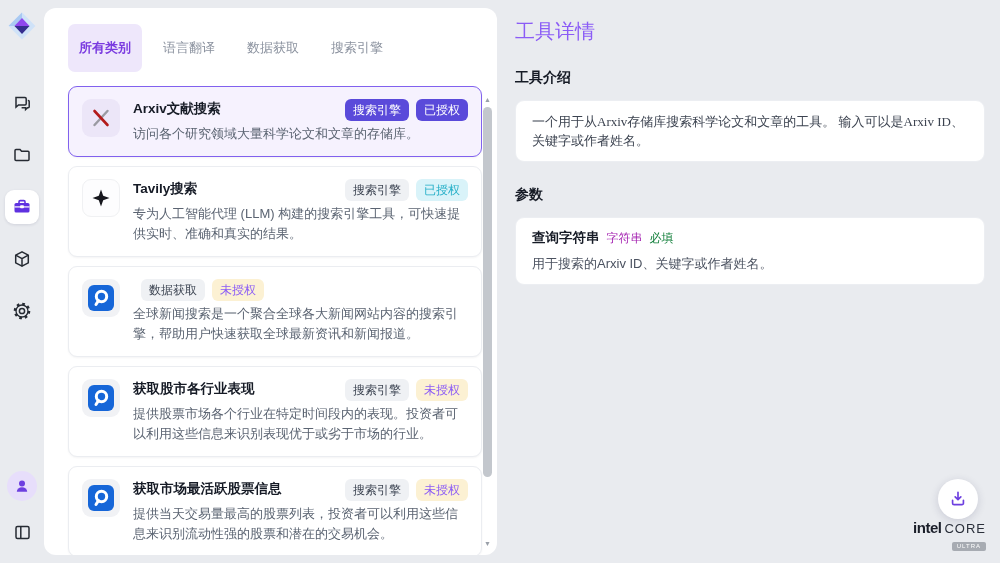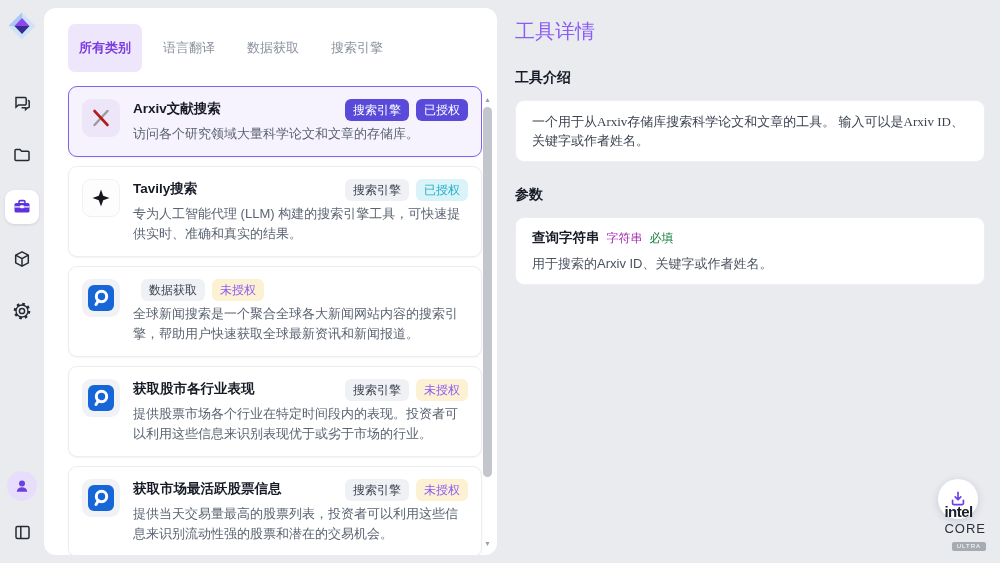--- a/index.html
+++ b/index.html
@@ -64,21 +64,21 @@
   .param-line { display:flex; align-items:baseline; gap:7px; margin-bottom:8px; }
   .param-name { font-size:13.5px; font-weight:bold; color:#161b26; }
   .param-type { font-size:12px; color:#a21caf; }
   .param-req  { font-size:12px; color:#15803d; }
   .param-desc { font-size:13px; color:#4b5260; line-height:18px; }
 
   
   .fab { position:absolute; right:22px; bottom:44px; width:40px; height:40px; border-radius:50%;
          background:#ffffff; box-shadow:0 2px 8px rgba(40,40,80,.16); display:flex; align-items:center; justify-content:center; cursor:pointer; }
   .intel { position:absolute; right:14px; bottom:12px; text-align:right; line-height:1; }
-  .intel-row { display:flex; align-items:baseline; gap:3px;flex-direction:column; }
+  .intel-row { display:flex; align-items:baseline; gap:3px; }
   .intel-word { font-size:15px; font-weight:bold; color:#1a1e29; letter-spacing:-.5px; }
   .core-word { font-size:13px; color:#2a2f3a; letter-spacing:1px; font-weight:normal; text-transform:uppercase; }
   .ultra-badge { display:inline-block; margin-top:2px; font-size:6px; color:#ffffff; background:#a7abb2; border-radius:2px; padding:1.5px 5px; letter-spacing:1px; text-transform:uppercase; }
 </style>
 </head>
 <body>
 
 <div class="rail">
   <svg class="logo" viewBox="0 0 26 26">
     <polygon points="13,0.5 25.5,13 13,25.5 0.5,13" fill="#cfe2f8"></polygon>

